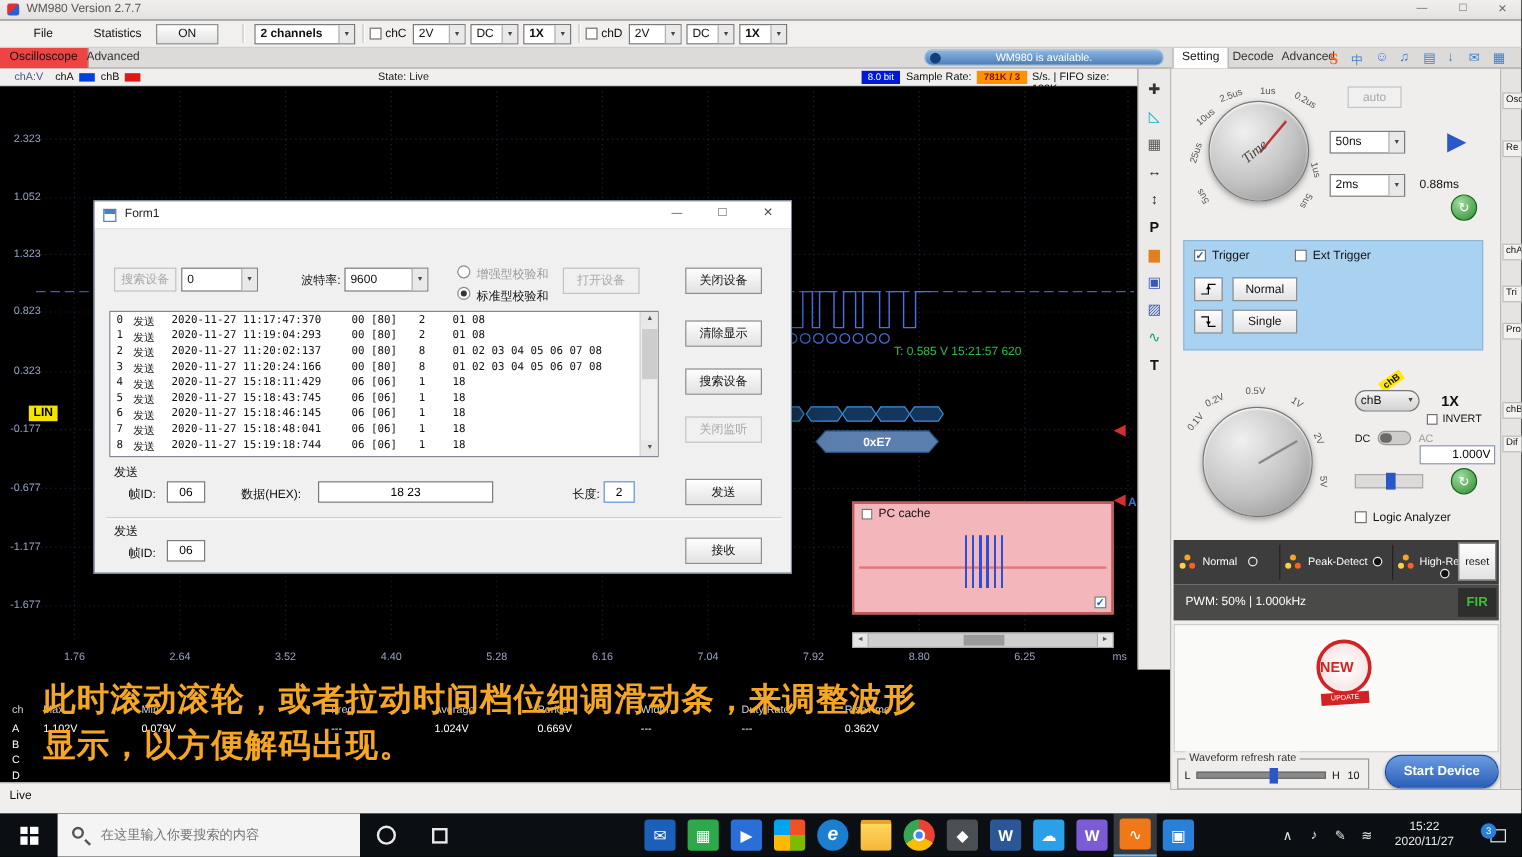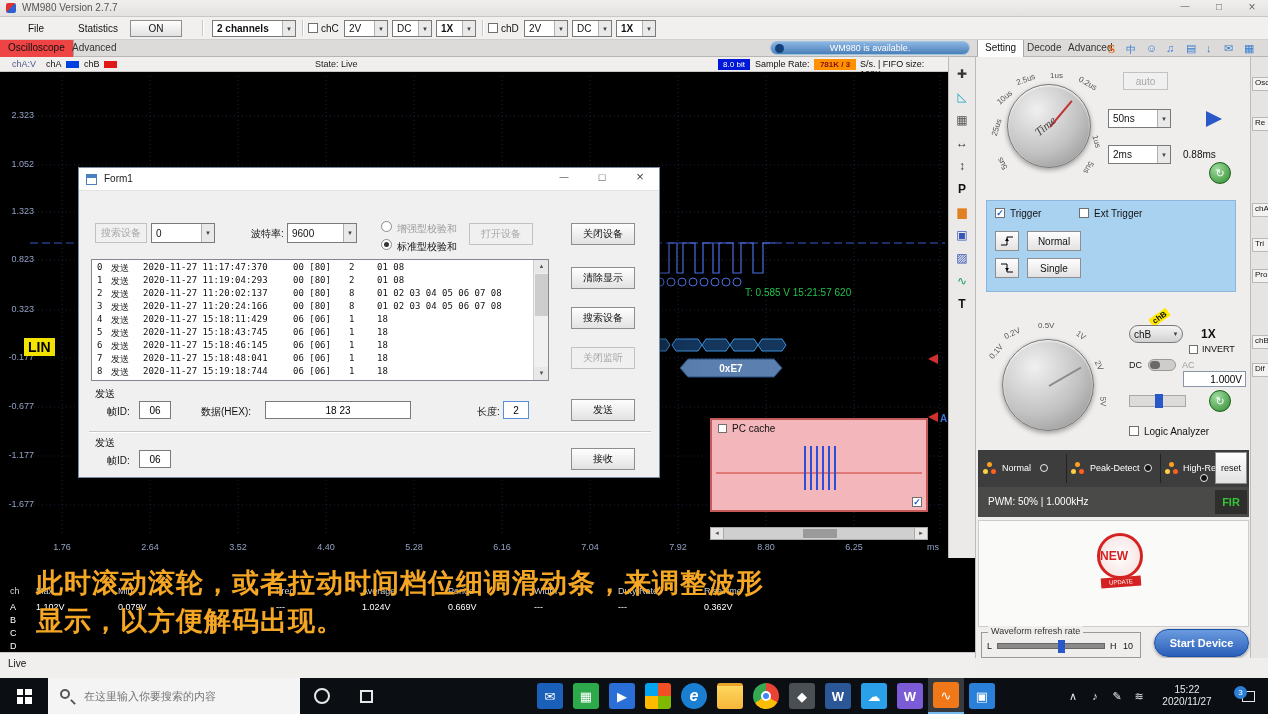--- a/index.html
+++ b/index.html
@@ -184,21 +184,21 @@
   <span class="ylab" style="top:38px">2.323</span>
   <span class="ylab" style="top:87px">1.052</span>
   <span class="ylab" style="top:134px">1.323</span>
   <span class="ylab" style="top:182px">0.823</span>
   <span class="ylab" style="top:232px">0.323</span>
   <span class="ylab" style="top:280px">-0.177</span>
   <span class="ylab" style="top:329px">-0.677</span>
   <span class="ylab" style="top:378px">-1.177</span>
   <span class="ylab" style="top:427px">-1.677</span>
 
-  <span class="abs" style="left:24px;top:266px;background:#f5e400;color:#000;font-size:14px;font-weight:bold;padding:1px 4px">LIN</span>
+  <span class="abs" style="left:24px;top:266px;background:#f5e400;color:#000;font-size:10px;font-weight:bold;padding:1px 4px">LIN</span>
 
   <div class="abs" style="left:710px;top:346px;width:218px;height:94px;background:#f3b6ba;border:2px solid #c55a5a">
     <span class="cb" style="position:absolute;left:6px;top:4px;width:9px;height:9px"></span>
     <span class="abs" style="left:20px;top:3px;font-size:10px;color:#111">PC cache</span>
     <div class="abs" style="left:4px;top:52px;width:206px;height:2px;background:#e07878"></div>
     <div class="abs" style="left:92px;top:26px;width:34px;height:44px;background:repeating-linear-gradient(90deg,#2a4fd8 0 2px,transparent 2px 6px)"></div>
     <span class="cb" style="position:absolute;right:4px;bottom:3px"><span>✓</span></span>
   </div>
 
   <div class="abs" style="left:710px;top:455px;width:218px;height:13px;background:#cfcfcf;border:1px solid #aaa">

